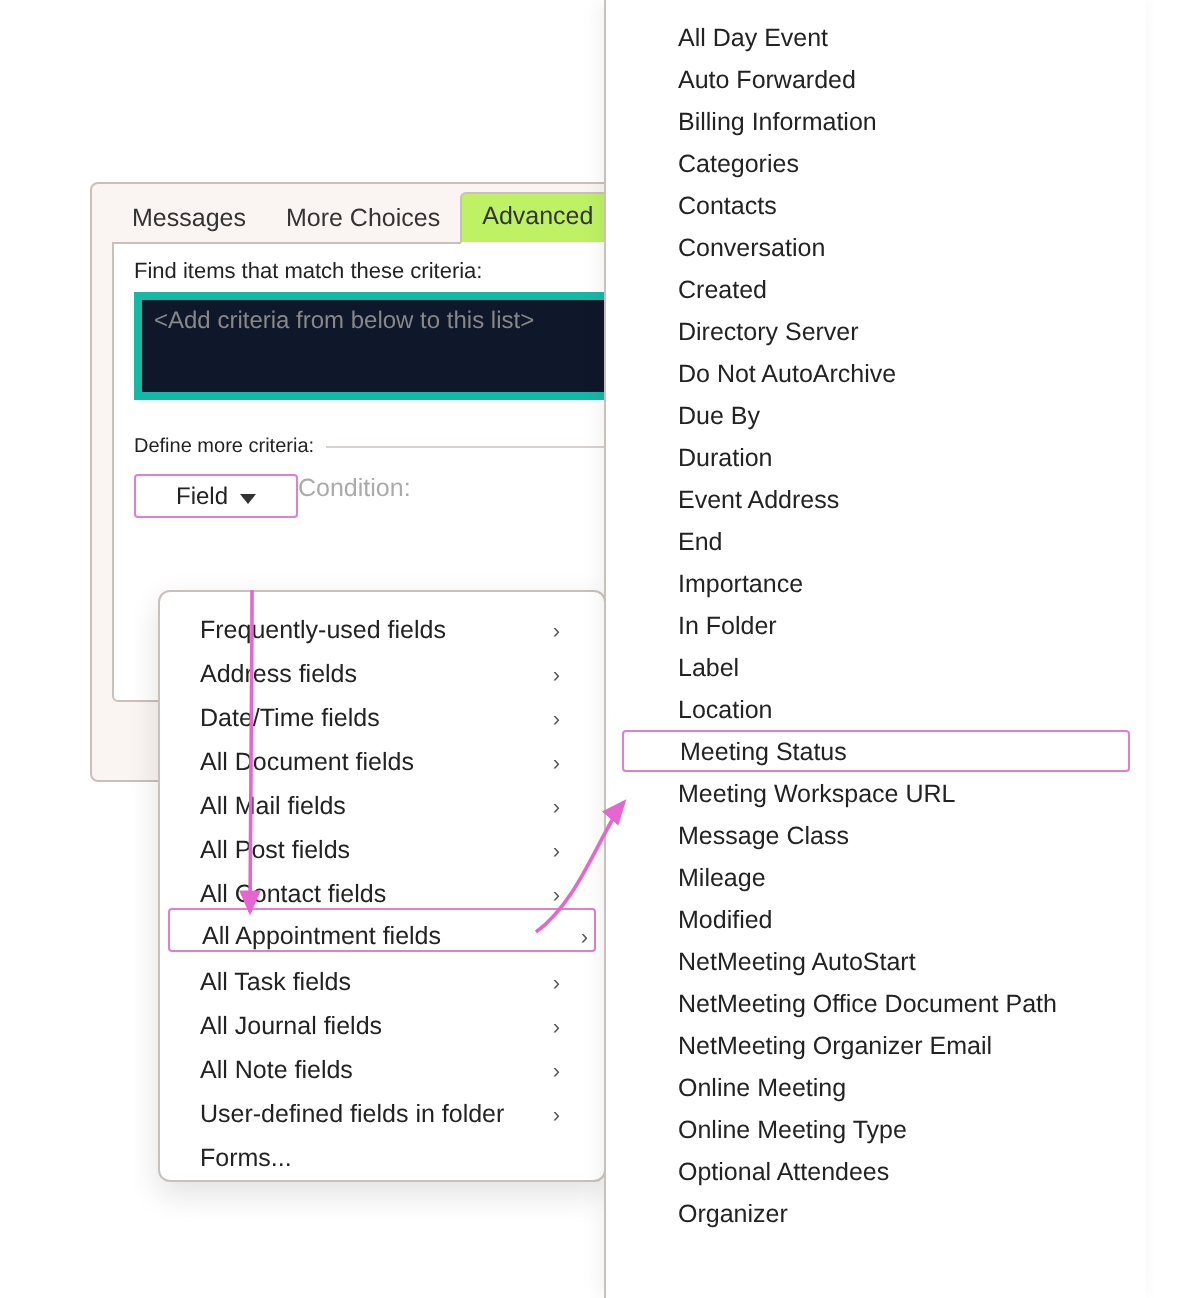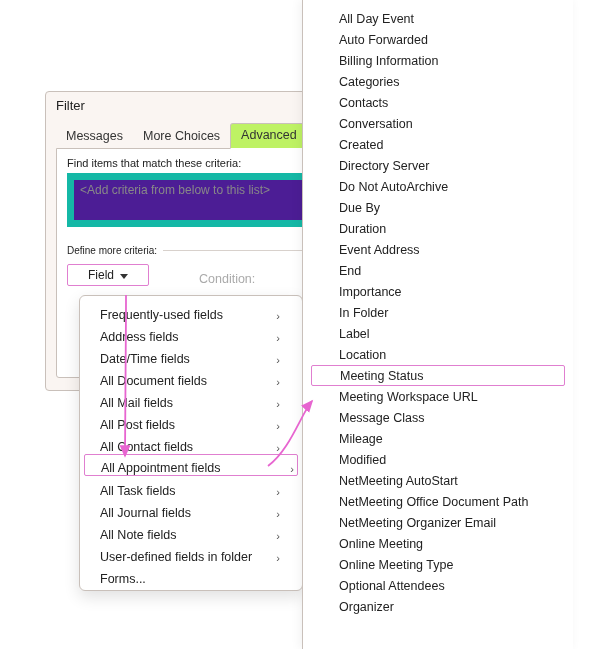--- a/index.html
+++ b/index.html
@@ -48,42 +48,41 @@
     background: #fff;
     border: 1px solid #c9c0ba;
     border-radius: 0 3px 3px 3px;
     padding: 8px 10px 10px 10px;
     height: 230px;
     position: relative;
   }
   .criteria-label { font-size: 11px; margin-bottom: 4px; }
   .criteria-box {
     width: 100%; height: 54px;
-    border: 7px solid #14b8a6;
-    background: #4c1d95;
+    border: 4px solid #14b8a6;
+    background: #0f172a;
     padding: 3px 6px;
     color: #888;
     font-size: 12px;
   }
   .define-row {
     margin-top: 18px;
     display: flex;
     align-items: center;
     font-size: 10px;
   }
   .define-row .line {
     flex: 1;
     border-top: 1px solid #d8d1cc;
     margin-left: 6px;
   }
   .field-btn-row {
     margin-top: 8px;
     display: flex;
-    gap: 50px;
-    align-items: flex-end;
+    align-items: flex-start;
   }
   .field-btn {
     width: 82px;
     height: 22px;
     background: #fff;
     border: 1.5px solid #e07fd0;
     border-radius: 2px;
     display: flex;
     align-items: center;
     justify-content: center;
@@ -161,21 +160,20 @@
     left: 0; top: 0;
     width: 592px; height: 649px;
     pointer-events: none;
     z-index: 20;
   }
 </style>
 </head>
 <body>
 
 <div class="dialog">
-  <div class="dialog-title">Filter</div>
   <div class="tabstrip">
     <div class="tab">Messages</div>
     <div class="tab">More Choices</div>
     <div class="tab active">Advanced</div>
   </div>
   <div class="tab-body">
     <div class="criteria-label">Find items that match these criteria:</div>
     <div class="criteria-box">&lt;Add criteria from below to this list&gt;</div>
     <div class="define-row">
       <span>Define more criteria:</span>

